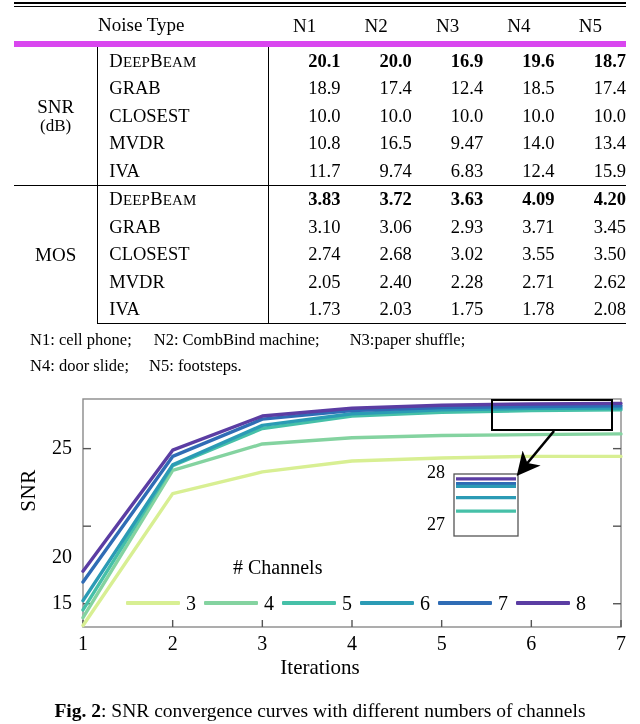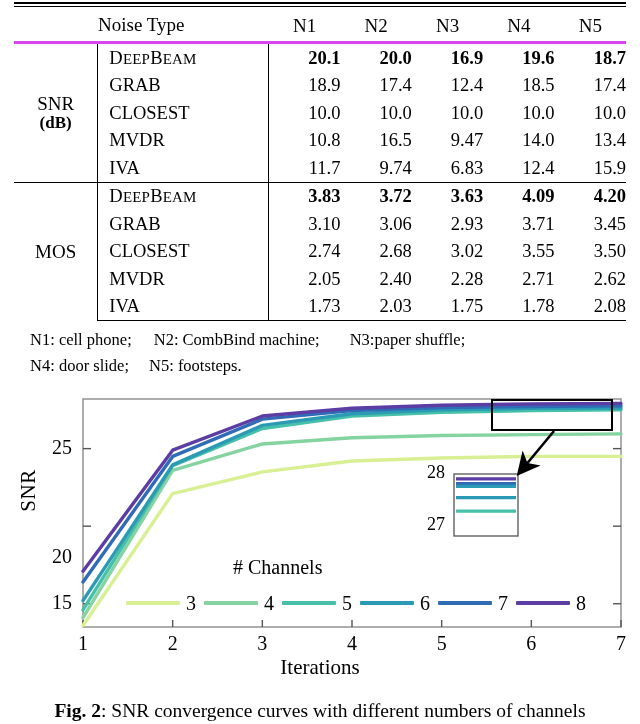--- a/index.html
+++ b/index.html
@@ -57,31 +57,31 @@
     font-size: 19px;
     height: 30px;
     padding-bottom: 2px !important;
   }
   .ncol-hdr {
     text-align: center;
     font-size: 19px;
     height: 30px;
     width: 72px;
   }
-  .under-head td { border-bottom: 3px solid #d946ef; }
+  .under-head td { border-bottom: 6px solid #d946ef; }
 
   .grp-label {
     text-align: center;
     font-weight: bold;
     font-size: 19px;
     width: 84px;
     border-right: 1.4px solid #000;
   }
   .grp-label .sub {
-    font-weight: bold;
+    font-weight: normal;
     font-size: 17px;
     display: block;
     margin-top: 1px;
   }
   .method {
     text-align: left;
     padding-left: 11px !important;
     font-size: 18.5px;
     width: 160px;
     border-right: 1.4px solid #000;

